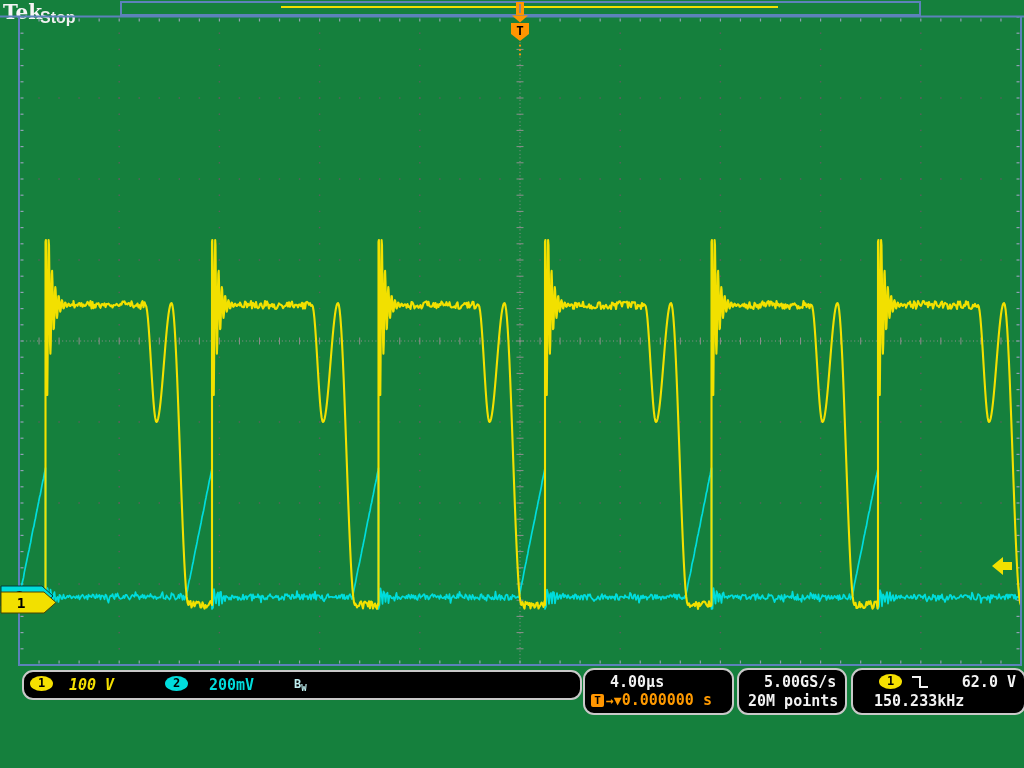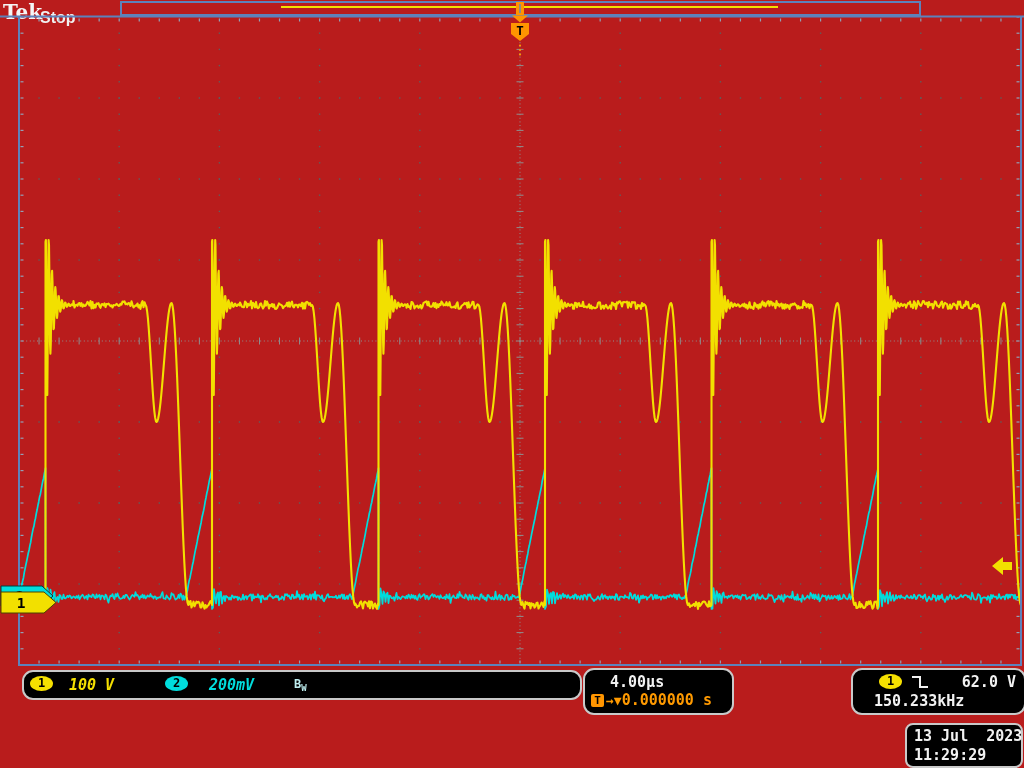--- a/index.html
+++ b/index.html
@@ -1,16 +1,16 @@
 <!DOCTYPE html>
 <html><head>
 <meta charset="utf-8">
 <style>
   html,body{margin:0;padding:0;background:#000;}
-  #screen{position:relative;width:1024px;height:768px;background:#b91c1c;overflow:hidden;
+  #screen{position:relative;width:1024px;height:768px;background:#15803d;overflow:hidden;
           font-family:"Liberation Sans",sans-serif;}
   #wavesvg{position:absolute;left:0;top:0;}
   .logo{position:absolute;left:3px;top:0px;color:#f5f5f5;font:bold 20px "DejaVu Serif",serif;letter-spacing:0px;}
   .status{position:absolute;left:40px;top:9px;color:#f0f0f0;font:600 16px "Liberation Sans",sans-serif;}
   .readout-box{position:absolute;border:2px solid #c9c9c9;border-radius:11px;background:#000;
                color:#f2f2f2;font:bold 15px "DejaVu Sans Mono",monospace;}
   .badge{position:absolute;width:23px;height:15px;border-radius:50%;color:#000;
          font:bold 12px "DejaVu Sans Mono",monospace;text-align:center;line-height:15px;}
   .b-ch1{background:#f5e000;}
   .b-ch2{background:#00dcdc;}
@@ -1450,42 +1450,42 @@
       <text x="21" y="608" text-anchor="middle" font-family="DejaVu Sans Mono, monospace" font-size="14.5" font-weight="bold" fill="#000">1</text>
     </g>
 
     <polygon points="992,566 1003,557 1003,562 1012,562 1012,570 1003,570 1003,575" fill="#f2e000"></polygon>
   </svg>
 
   <div class="readout-box" style="left:22px;top:670px;width:556px;height:26px;">
     <span class="badge b-ch1" style="left:6px;top:4px;">1</span>
     <span class="ch1-text" style="position:absolute;left:45px;top:4px;">100 V</span>
     <span class="badge b-ch2" style="left:141px;top:4px;">2</span>
-    <span class="ch2-text" style="position:absolute;left:185px;top:4px;font-style:italic;">200mV</span>
+    <span class="ch2-text" style="position:absolute;left:185px;top:4px;">200mV</span>
     <span class="bw"><span>B</span><sub>W</sub></span>
   </div>
 
   <div class="readout-box" style="left:583px;top:668px;width:147px;height:43px;">
     <span class="line1">4.00µs</span>
     <span class="trigline">
       <span class="tsq">T</span>
         <span class="arr">→</span>
         <span class="arr">▼</span>
         <span class="tval">0.000000 s</span>
     </span>
   </div>
 
+  <div class="readout-box" style="left:737px;top:668px;width:106px;height:43px;">
+    <span class="line1">5.00GS/s</span>
+    <span class="line2">20M points</span>
+  </div>
 
   <div class="readout-box" style="left:851px;top:668px;width:171px;height:43px;">
     <span class="badge b-ch1" style="left:26px;top:4px;">1</span>
     <svg class="slope-icon" width="18" height="16">
       <path d="M1,3 H9 V13 H17" stroke="#f2f2f2" stroke-width="2" fill="none"></path>
     </svg>
     <span class="lvl">62.0 V</span>
     <span class="freq">150.233kHz</span>
   </div>
 
-  <div class="readout-box" style="left:905px;top:723px;width:114px;height:41px;border-radius:8px;">
-    <span class="line1" style="left:7px;top:2px;">13 Jul  2023</span>
-    <span class="line2" style="left:7px;top:21px;">11:29:29</span>
-  </div>
 
 </div>
 
 </body></html>

